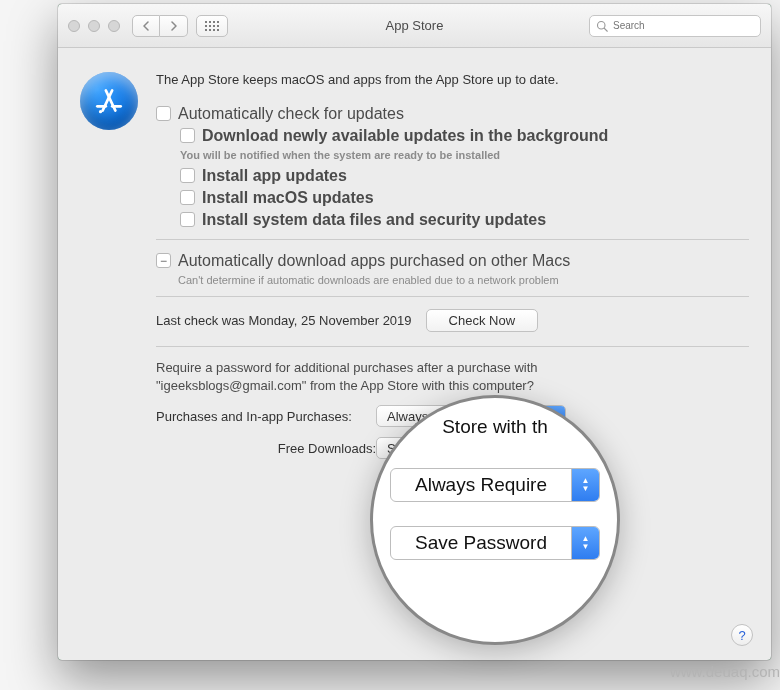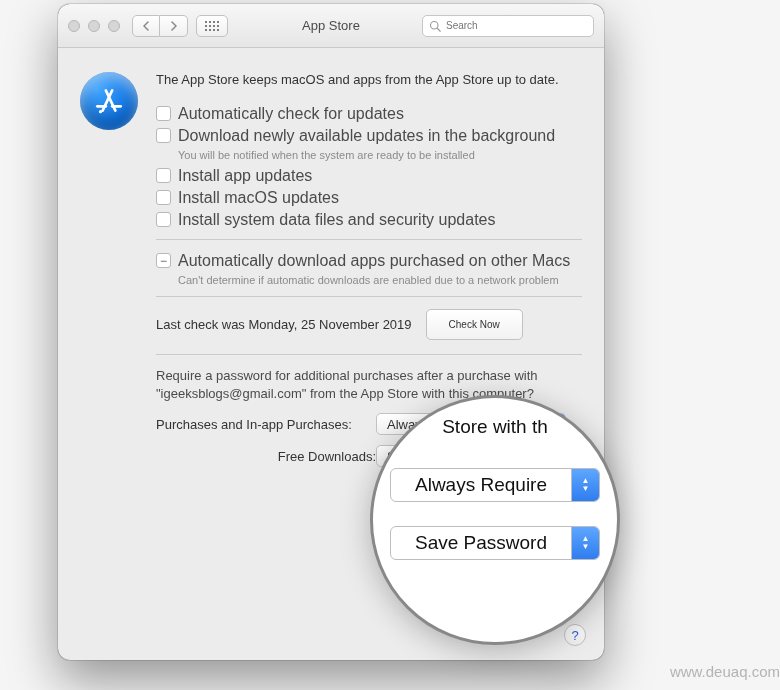--- a/index.html
+++ b/index.html
@@ -9,24 +9,24 @@
     font-size: 13px;
     color: #333;
     width: 780px;
     height: 690px;
     position: relative;
   }
   .window {
     position: absolute;
     left: 58px;
     top: 4px;
-    width: 546px;
+    width: 713px;
     height: 656px;
     background: #14532d;
-    border-radius: 12px;
+    border-radius: 4px;
     box-shadow: 0 20px 50px rgba(0,0,0,0.4), 0 0 0 1px rgba(0,0,0,0.12);
     overflow: hidden;
   }
   .titlebar {
     height: 44px;
     background: linear-gradient(#f7f7f7,#e6e6e6);
     border-bottom: 1px solid #c9c9c9;
     display: flex;
     align-items: center;
     padding: 0 10px;
@@ -72,27 +72,27 @@
   .main{flex:1;min-width:0;}
   .intro{font-size:13px;color:#333;margin-bottom:18px;}
   .chk{display:flex;align-items:flex-start;gap:7px;margin-bottom:4px;}
   .box{
     width:15px;height:15px;border:1px solid #b8b8b8;border-radius:3px;background:#fff;flex:0 0 auto;margin-top:1px;
     display:flex;align-items:center;justify-content:center;font-size:12px;line-height:1;color:#666;
   }
   .chk .lbl{font-size:16px;color:#4b4b4b;}
   .sub{color:#8b8b8b;font-size:11px;margin-left:22px;margin-top:0;margin-bottom:6px;}
   .indent1{margin-left:0;}
-  .indent2{}
+  .indent2{margin-left:24px;font-weight:bold;}
   .hr{height:1px;background:#cbcbcb;margin:10px 0 12px 0;}
   .checkrow{
     display:flex;align-items:center;gap:14px;margin:6px 0 14px 0;
   }
   .checknow{
-    padding:9px 22px;font-size:10px;border-radius:5px;
+    padding:3px 22px;font-size:13px;border-radius:5px;
     border:1px solid #c2c2c2;background:linear-gradient(#ffffff,#f2f2f2);color:#333;
   }
   .passhdr{font-size:13px;color:#333;margin-bottom:4px;}
   .passdesc{font-size:13px;color:#4b4b4b;line-height:1.4;}
   .row{display:flex;align-items:center;margin-top:10px;gap:0;}
   .rowlbl{flex:0 0 220px;text-align:left;font-size:13px;color:#333;}
   .select{
     display:flex;align-items:center;justify-content:space-between;
     height:22px;min-width:190px;border:1px solid #c2c2c2;border-radius:5px;
     background:linear-gradient(#ffffff,#f2f2f2);padding:0 0 0 10px;font-size:13px;color:#333;

